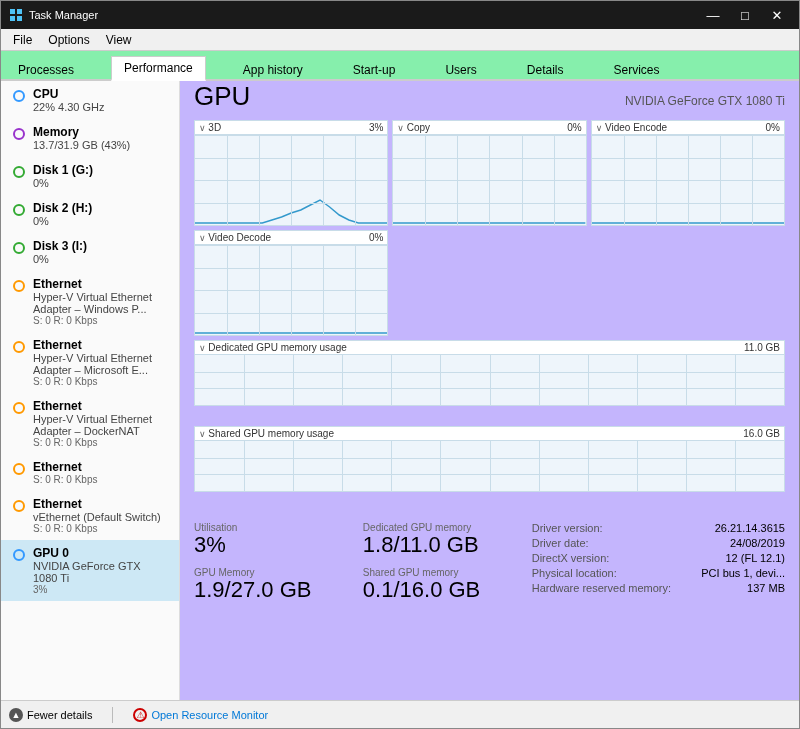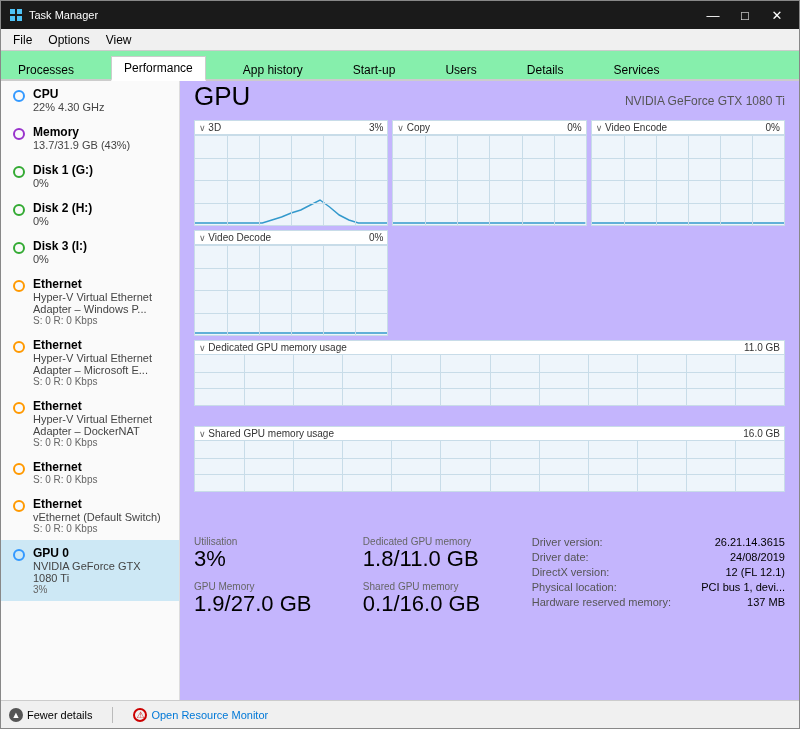--- a/index.html
+++ b/index.html
@@ -226,21 +226,21 @@
     }
 
     .memory-chart-area {
       height: 50px;
       background: #eef5fb;
       position: relative;
       overflow: hidden;
     }
 
     .stats-section {
-      margin-top: 24px;
+      margin-top: 10px;
       display: flex;
       gap: 0;
     }
 
     .stats-col {
       flex: 1;
     }
 
     .stat-item {
       margin-bottom: 10px;

